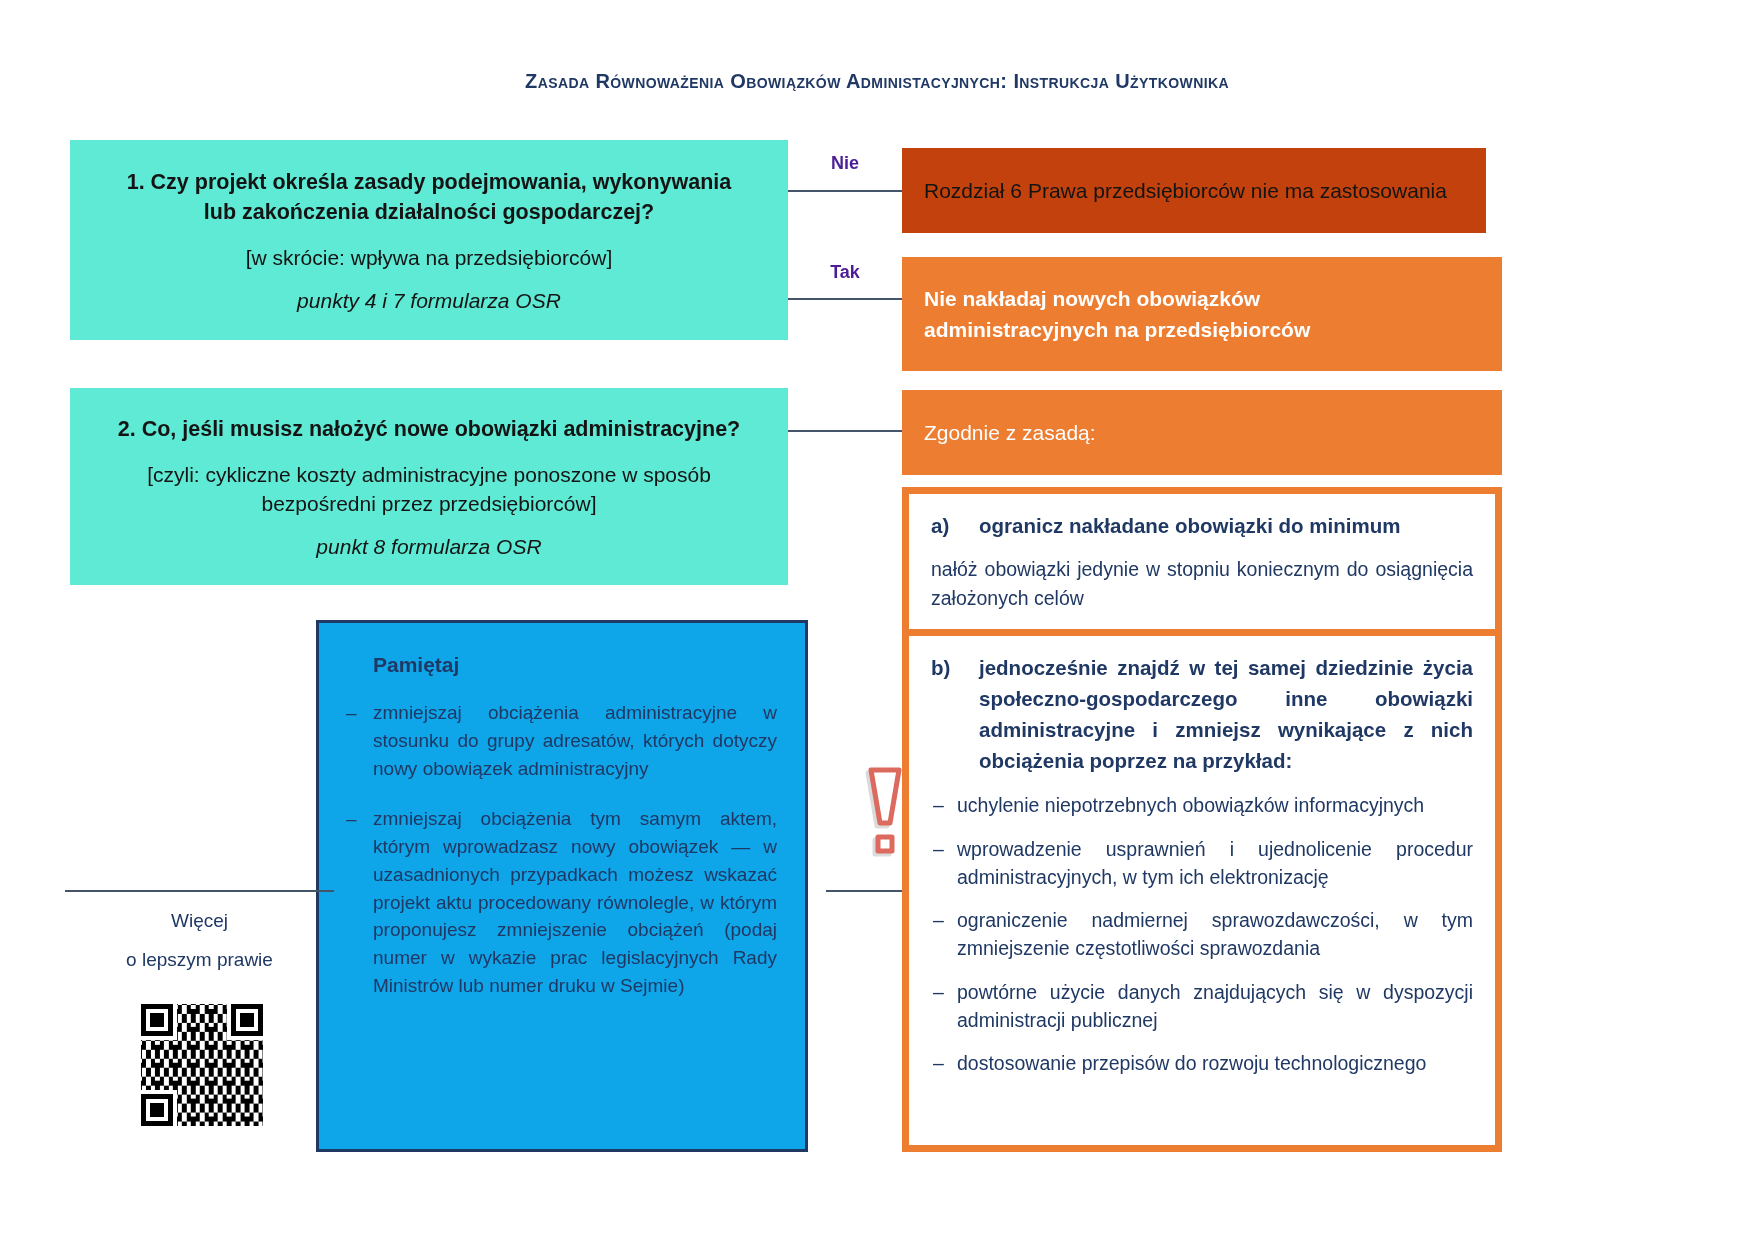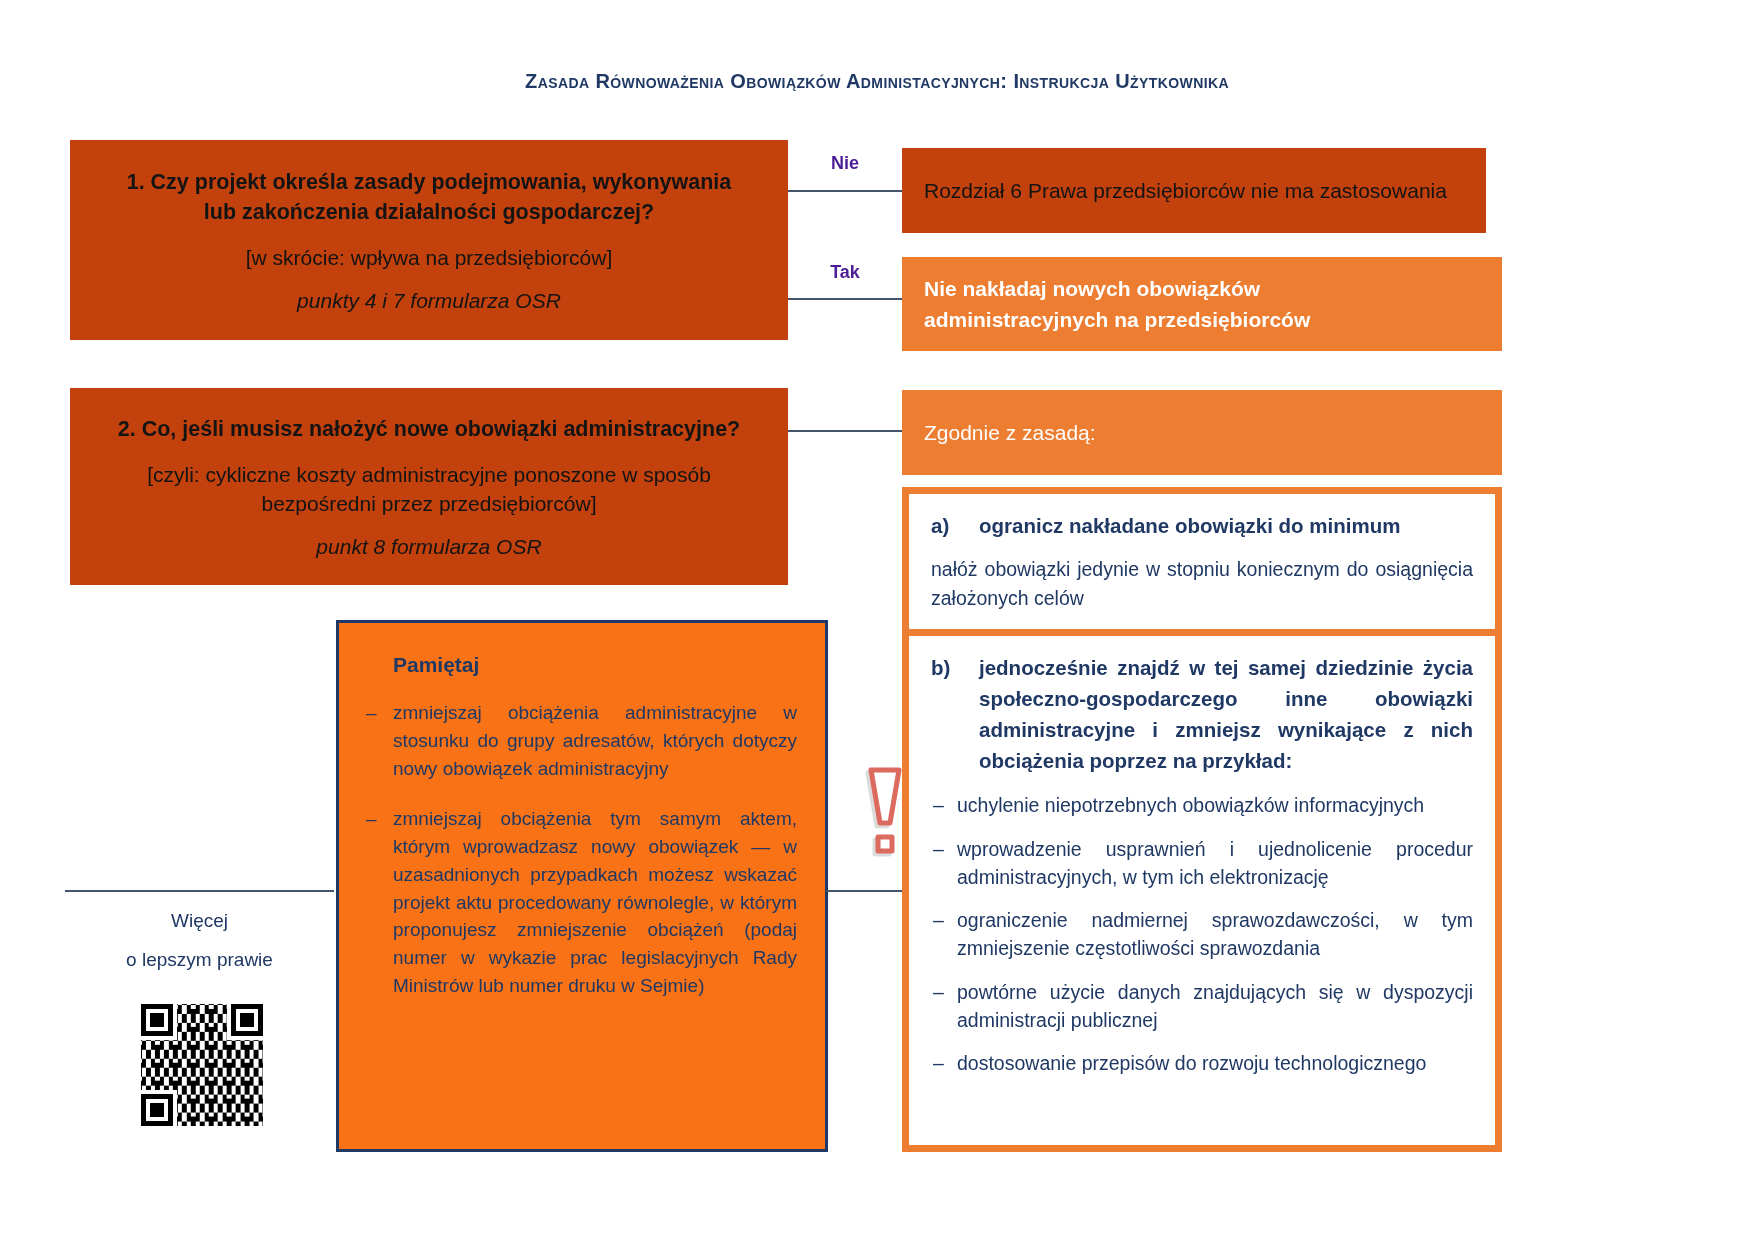--- a/index.html
+++ b/index.html
@@ -10,21 +10,21 @@
 
   
   .title {
     position:absolute; top:70px; left:0; width:100%;
     text-align:center; color:#1F3864; font-weight:bold;
     font-size:20px; font-variant:small-caps; letter-spacing:0.4px;
   }
 
   
   .qpanel {
-    position:absolute; left:70px; width:718px; background:#c2410c;
+    position:absolute; left:70px; width:718px; background:#5eead4;
     box-sizing:border-box; padding:0 38px; display:flex; flex-direction:column;
     justify-content:center; text-align:center;
   }
   .qpanel.q1 { top:140px; height:200px; }
   .qpanel.q2 { top:388px; height:197px; }
   .q-question { font-weight:bold; font-size:21.5px; line-height:1.4; color:#141414; }
   .q-note  { font-size:21px; margin-top:17px; line-height:1.35; color:#141414; }
   .q-ref   { font-size:21px; margin-top:17px; font-style:italic; color:#141414; }
 
   
@@ -36,21 +36,21 @@
   .connector { position:absolute; left:788px; width:114px; height:2px; background:#44546A; }
   .line-nie { top:190px; } .line-tak { top:298px; } .line-q2 { top:430px; }
 
   
   .result-gray {
     position:absolute; left:902px; top:148px; width:584px; height:85px;
     background:#c2410c; box-sizing:border-box; padding:0 22px;
     display:flex; align-items:center; font-size:21px; color:#141414;
   }
   .result-orange {
-    position:absolute; left:902px; top:257px; width:600px; height:94px;
+    position:absolute; left:902px; top:257px; width:600px; height:114px;
     background:#ED7D31; box-sizing:border-box; padding:4px 22px;
     display:flex; align-items:center; color:#ffffff; font-weight:bold;
     font-size:21px; line-height:1.5;
   }
   .result-orange .inner { max-width:520px; }
 
   .rule-header {
     position:absolute; left:902px; top:390px; width:600px; height:85px;
     background:#ED7D31; box-sizing:border-box; padding:0 22px;
     display:flex; align-items:center; color:#ffffff; font-weight:normal; font-size:21px;
@@ -69,22 +69,22 @@
   .rule-a-body { margin-top:13px; font-size:19.5px; line-height:1.5; text-align:justify; }
   ul.dash-list { list-style:none; margin:4px 0 0; padding:0; }
   ul.dash-list li {
     position:relative; margin-top:15px; padding-left:26px;
     font-size:19.5px; line-height:1.45; text-align:justify;
   }
   ul.dash-list li::before { content:"–"; position:absolute; left:2px; top:0; }
 
   
   .remember-box {
-    position:absolute; left:336px; top:620px; width:492px; height:532px;
-    box-sizing:border-box; border:3px solid #1F3864; background:#f97316;
+    position:absolute; left:316px; top:620px; width:492px; height:532px;
+    box-sizing:border-box; border:3px solid #1F3864; background:#0ea5e9;
     padding:30px 28px 0 26px; color:#1F3864;
   }
   .remember-title { font-weight:bold; font-size:21px; padding-left:28px; }
   ul.remember-list { list-style:none; margin:10px 0 0; padding:0; }
   ul.remember-list li {
     position:relative; margin-top:22px; padding-left:28px;
     font-size:19px; line-height:1.47; text-align:justify;
   }
   ul.remember-list li::before { content:"–"; position:absolute; left:1px; top:0; }
 

